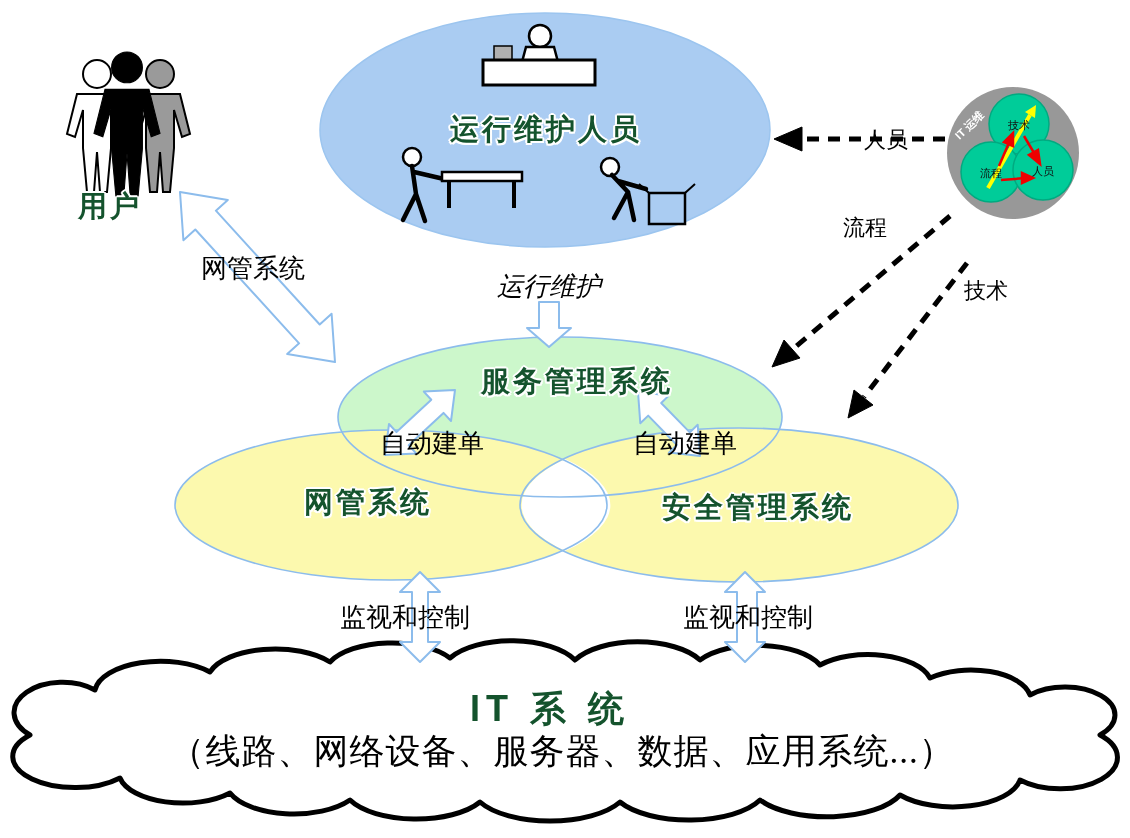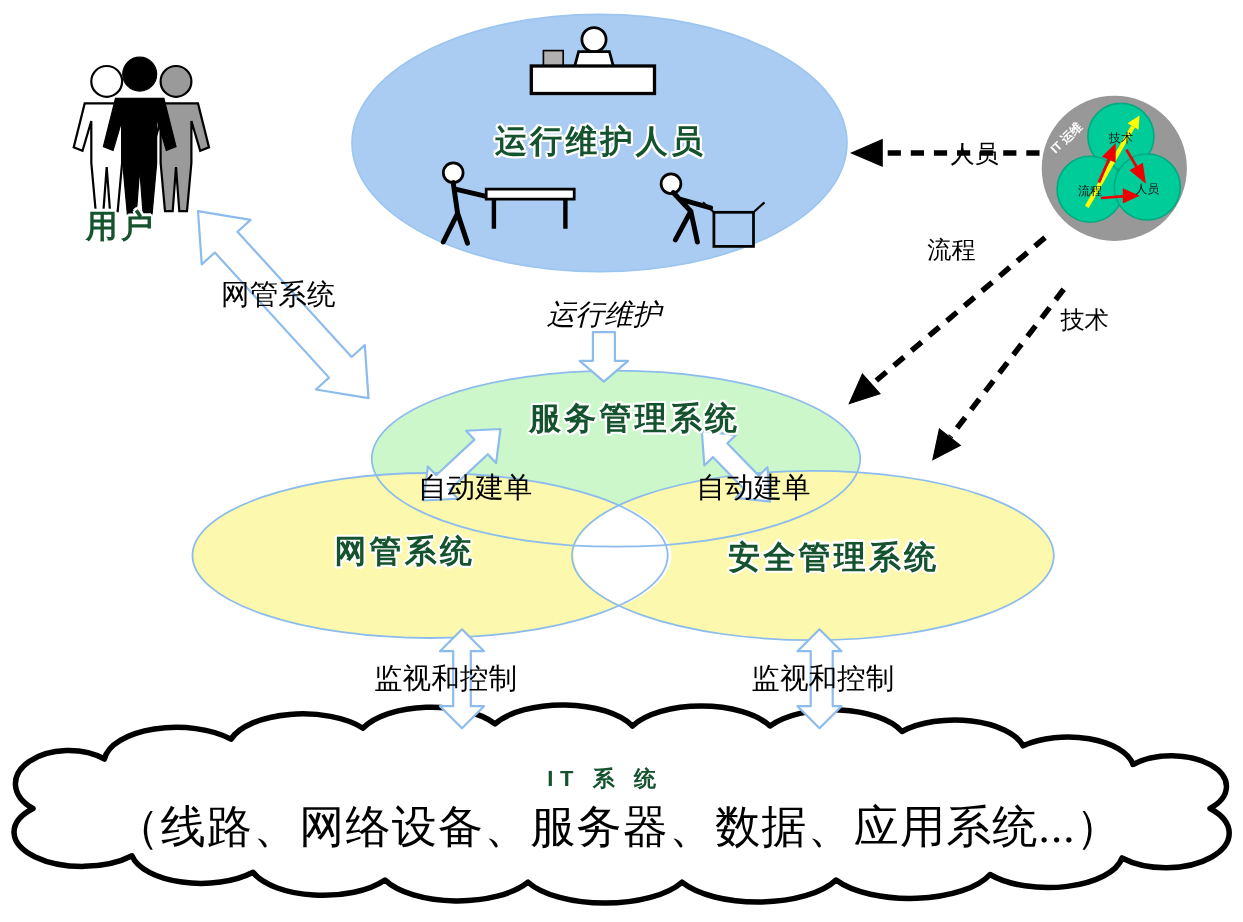--- a/index.html
+++ b/index.html
@@ -11,22 +11,22 @@
   .lbl{
     position:absolute;transform:translate(-50%,-50%);
     white-space:nowrap;color:#000;font-size:26px;line-height:1.1;
   }
   .lbl.small{font-size:22px;}
   .wordart{
     color:#14532d;font-weight:bold;font-size:29px;letter-spacing:3px;
     text-shadow:2px 0 0 #fff,-2px 0 0 #fff,0 2px 0 #fff,0 -2px 0 #fff,
                 1.5px 1.5px 0 #fff,-1.5px -1.5px 0 #fff,1.5px -1.5px 0 #fff,-1.5px 1.5px 0 #fff;
   }
-  .it-title{letter-spacing:6px;font-size:20px;}
-  .serif{font-family:"Liberation Serif","DejaVu Serif",serif;font-size:41px;letter-spacing:1px;}
+  .it-title{letter-spacing:6px;font-size:36px;}
+  .serif{font-family:"Liberation Serif","DejaVu Serif",serif;font-size:35px;letter-spacing:1px;}
 </style>
 </head>
 <body>
 
 <div class="stage">
 
   <svg width="1130" height="838" viewBox="0 0 1130 838" xmlns="http://www.w3.org/2000/svg" xmlns:xlink="http://www.w3.org/1999/xlink">
 
     <defs>
       <g id="person">

